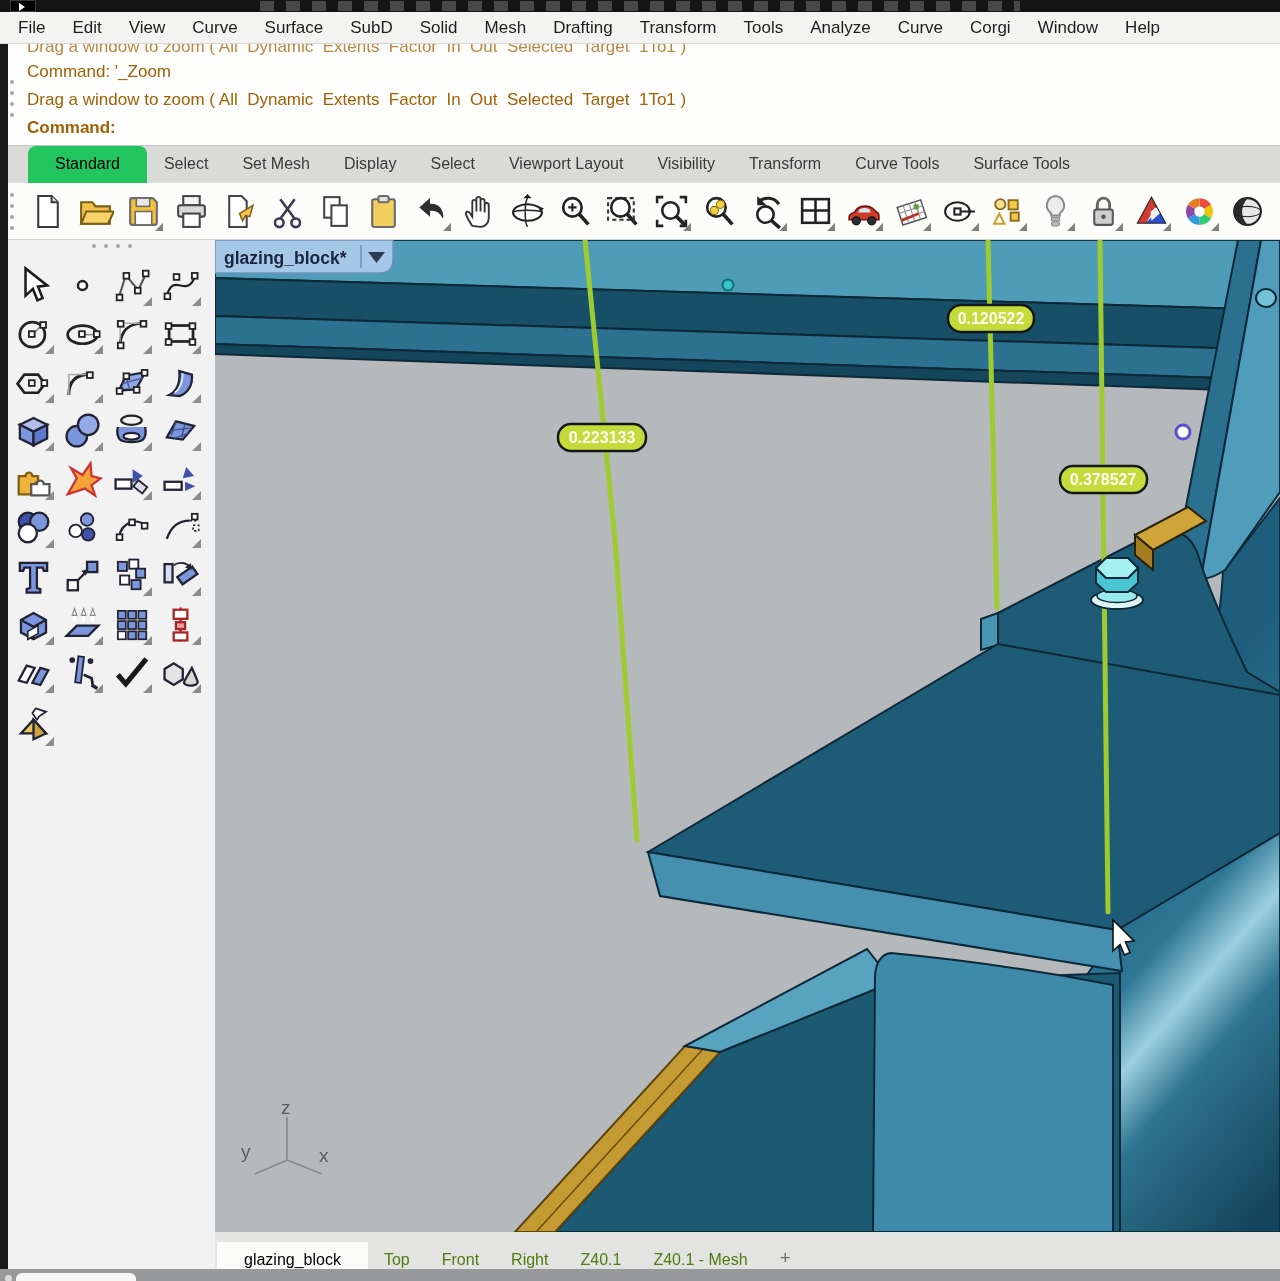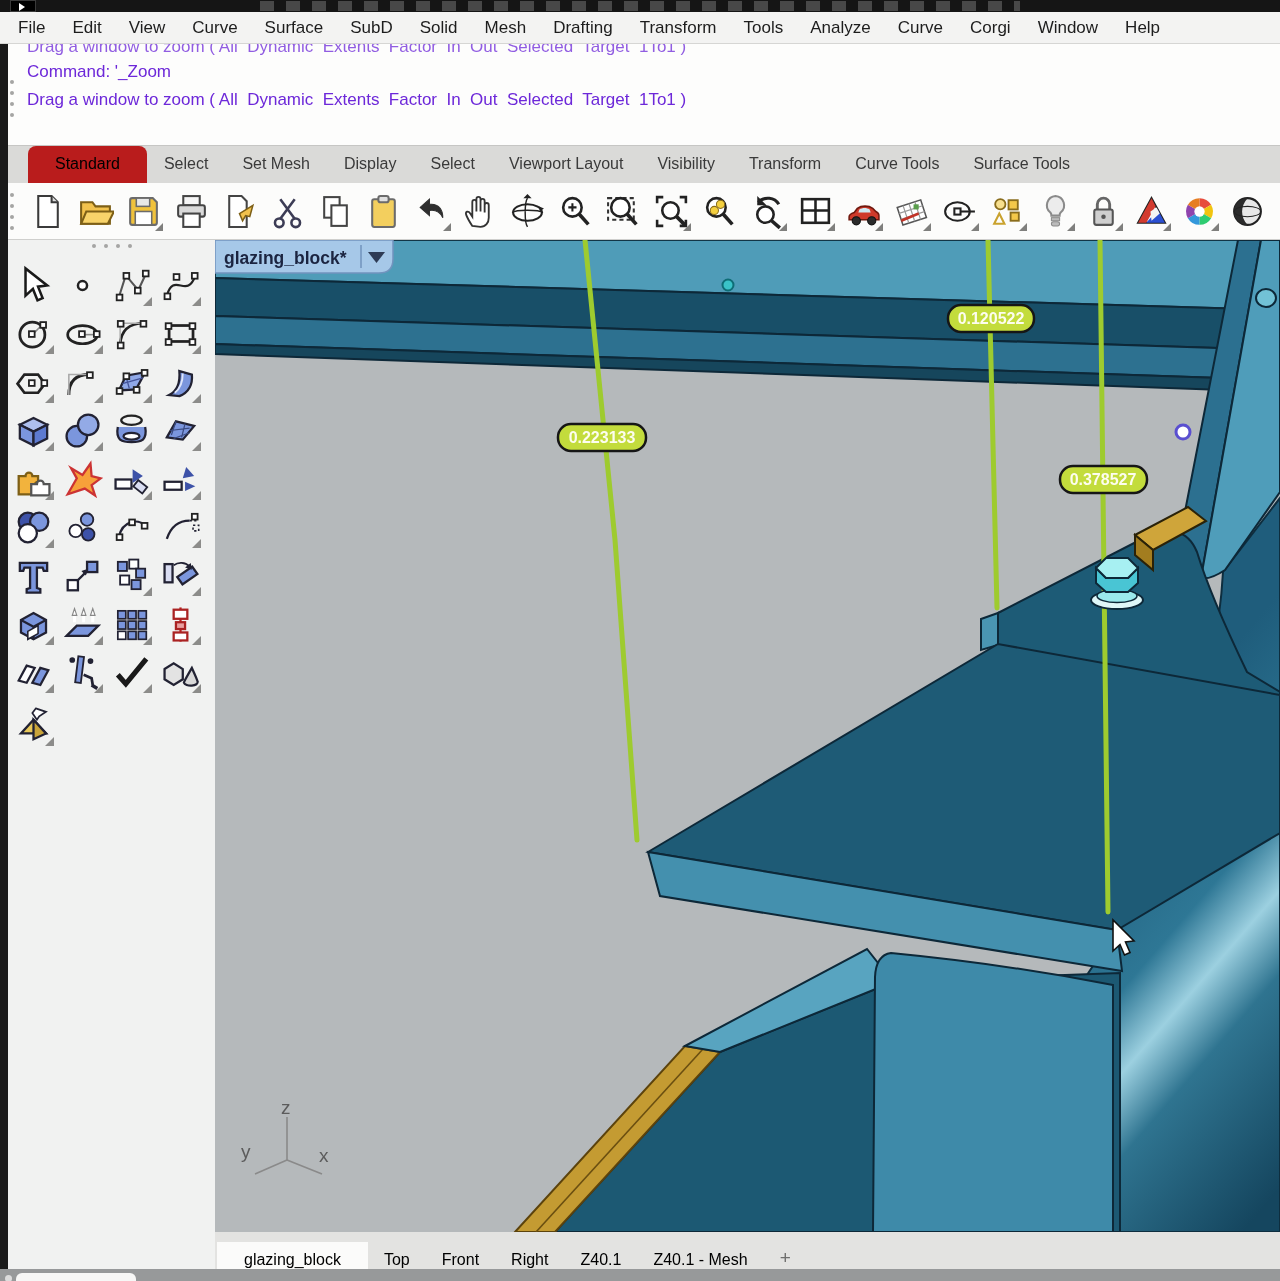--- a/index.html
+++ b/index.html
@@ -13,47 +13,47 @@
      background:repeating-linear-gradient(90deg,#fff 0 14px,transparent 14px 26px)}
 
   #menubar{position:absolute;left:0;top:12px;width:1280px;height:32px;background:#f3f3f2;border-bottom:1px solid #d6d6d4;display:flex;align-items:center;padding-left:18px;gap:27px}
   .mi{font-size:17px;color:#1d1d1d;white-space:nowrap}
 
   #leftedge{position:absolute;left:0;top:44px;width:8px;height:1237px;background:#1a1a1a}
 
   #cmdarea{position:absolute;left:8px;top:44px;width:1272px;height:102px;background:#fdfdfc;border-bottom:1px solid #c6c6c4;padding-left:19px;overflow:hidden}
   .gripv{position:absolute;left:2px;display:flex;flex-direction:column;gap:7px}
   .gdot{width:4px;height:4px;border-radius:50%;background:#a5a5a3}
-  .cmdline{font-size:17px;color:#6d28d9;line-height:28px;white-space:pre}
+  .cmdline{font-size:17px;color:#a16207;line-height:28px;white-space:pre}
   #cmdpartial{height:14px;overflow:hidden;opacity:.75;filter:blur(.5px)}
   #cmdpartial .cmdline{margin-top:-11px}
   #cmdprompt{font-weight:bold}
 
   #tabsrow{position:absolute;left:8px;top:146px;width:1272px;height:37px;background:#dadad8;display:flex;align-items:stretch;padding-left:20px}
   .ttab{font-size:16px;color:#3a3a3a;padding:9px 17px 0;white-space:nowrap}
-  .ttab.active{background:#b91c1c;border-radius:8px 8px 0 0;color:#000;padding:9px 27px 0}
+  .ttab.active{background:#22c55e;border-radius:8px 8px 0 0;color:#000;padding:9px 27px 0}
 
   #iconrow{position:absolute;left:8px;top:183px;width:1272px;height:57px;background:#fcfcfb;border-bottom:1px solid #cfcfcd;display:flex;align-items:center;padding-left:20px;gap:9px}
   .tbi{position:relative;width:39px;height:46px;display:flex;align-items:center;justify-content:center}
   .tbi svg{width:37px;height:37px}
   .fly{position:absolute;right:0;bottom:3px;width:0;height:0;border-left:8px solid transparent;border-bottom:8px solid #7f7f7d}
 
   #sidebar{position:absolute;left:8px;top:240px;width:207px;height:992px;background:#f1f2f1}
   .sgrip{position:absolute;top:4px;left:84px;display:flex;gap:8px}
   .sbi{position:absolute;width:46px;height:46px;display:flex;align-items:center;justify-content:center}
   .sbi svg{width:41px;height:41px}
   .sbi .fly{right:2px;bottom:2px;border-left-width:9px;border-bottom-width:9px;border-bottom-color:#8c8c8a}
 
   #viewport{position:absolute;left:215px;top:240px;width:1065px;height:992px}
   #viewport svg{display:block}
 
   #modeltabs{position:absolute;left:8px;top:1232px;width:1272px;height:37px;background:#e3e3e1;display:flex;align-items:stretch}
   #mtleft{position:absolute;left:0;top:0;width:207px;height:37px;background:#f1f2f1}
   #mtabswrap{display:flex;align-items:flex-end;margin-left:209px}
-  .mtab{font-size:16px;color:#000000;padding:9px 16px 0;white-space:nowrap}
+  .mtab{font-size:16px;color:#4d7c0f;padding:9px 16px 0;white-space:nowrap}
   .mtab.active{background:#fbfbfa;color:#000;padding:9px 27px 0}
   .plus{color:#6f6f6d;font-size:19px;padding:8px 6px 0;margin-left:10px}
 
   #statusstrip{position:absolute;left:0;top:1269px;width:1280px;height:12px;background:#97999a}
   #statusstrip .pillbox{position:absolute;left:16px;top:4px;width:120px;height:14px;background:#f7f7f6;border-radius:6px}
   #statusstrip .knob{position:absolute;left:5px;top:6px;width:7px;height:7px;border-radius:50%;background:#dcdcdc}
 </style>
 </head>
 <body>
 
@@ -88,20 +88,21 @@
     <span class="gdot"></span>
       <span class="gdot"></span>
       <span class="gdot"></span>
       <span class="gdot"></span>
   </div>
   <div id="cmdpartial">
     <div class="cmdline">Drag a window to zoom ( All  Dynamic  Extents  Factor  In  Out  Selected  Target  1To1 )</div>
   </div>
   <div class="cmdline">Command: '_Zoom</div>
   <div class="cmdline">Drag a window to zoom ( All  Dynamic  Extents  Factor  In  Out  Selected  Target  1To1 )</div>
+  <div class="cmdline" id="cmdprompt">Command:</div>
 </div>
 
 <div id="tabsrow">
     <span class="ttab active">Standard</span>
     <span class="ttab">Select</span>
     <span class="ttab">Set Mesh</span>
     <span class="ttab">Display</span>
     <span class="ttab">Select</span>
     <span class="ttab">Viewport Layout</span>
     <span class="ttab">Visibility</span>

